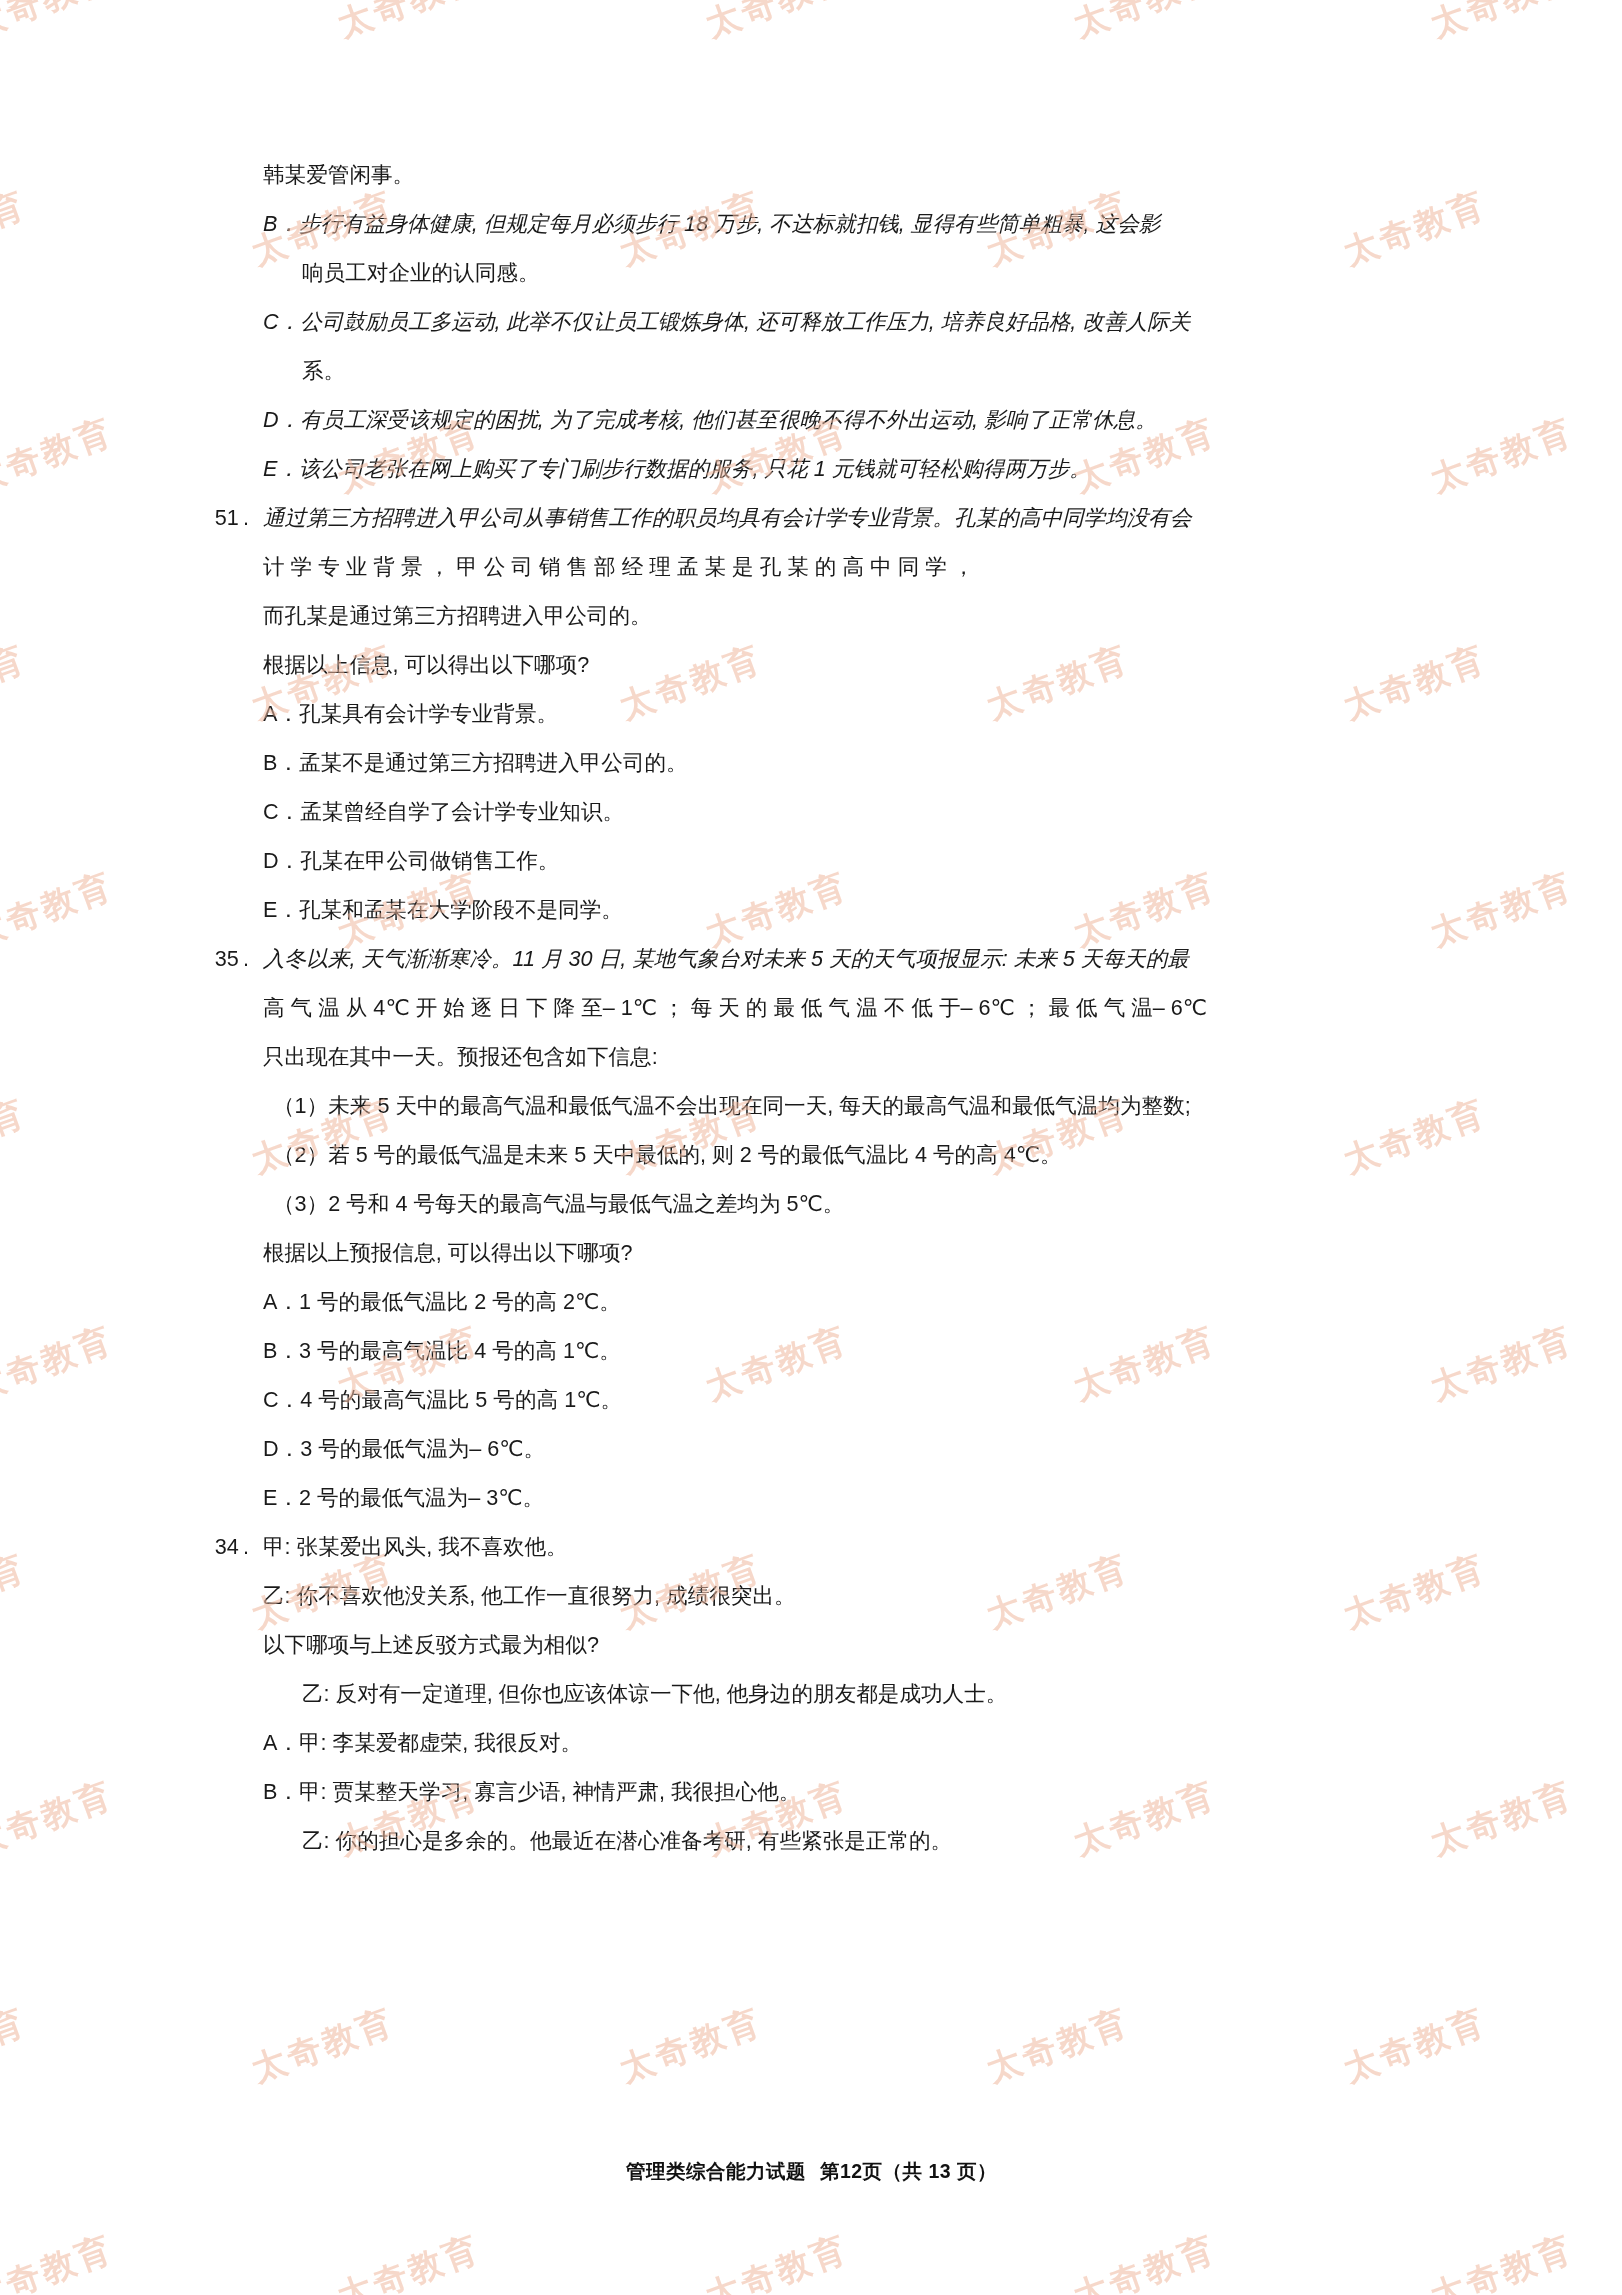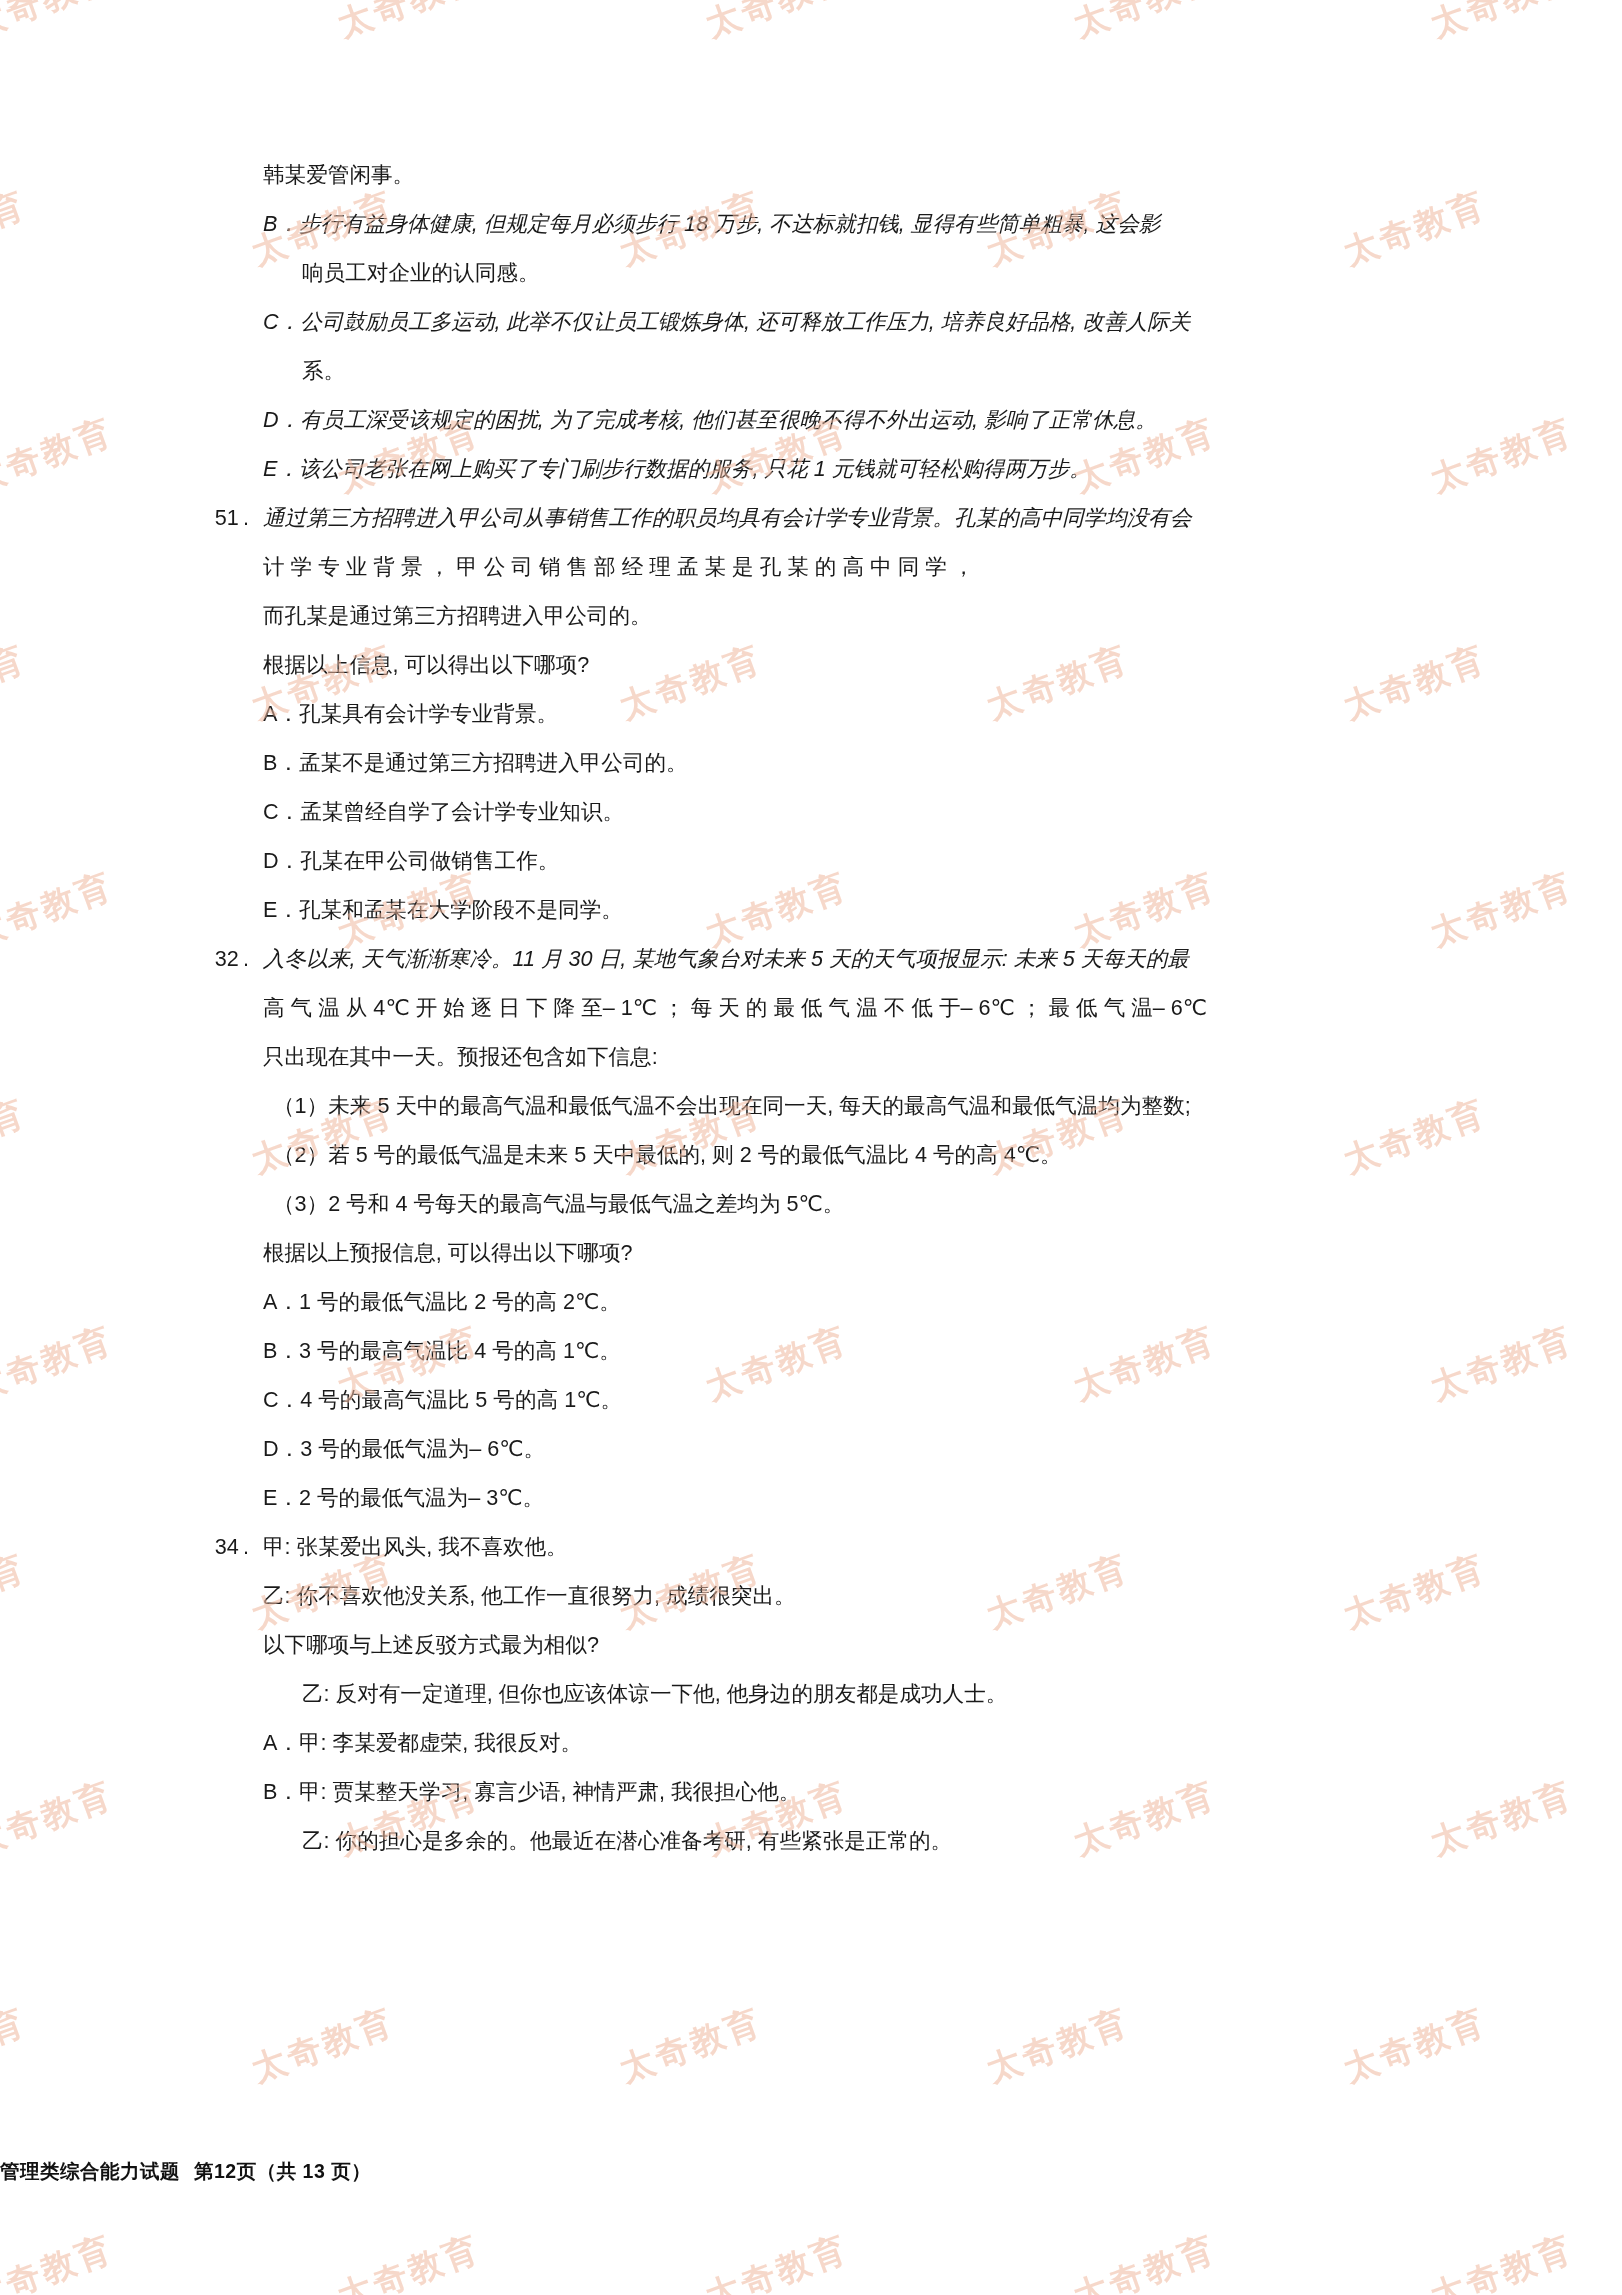--- a/index.html
+++ b/index.html
@@ -89,20 +89,21 @@
   }
 
   .block { margin-bottom: 5.4px; }
 
   
   .footer {
     position: absolute;
     left: 0;
     right: 0;
     top: 2158px;
+    text-align: center;
     font-size: 19.5px;
     font-weight: 700;
     color: #111;
     letter-spacing: 0.5px;
   }
   .footer .sep { display: inline-block; width: 14px; }
 </style>
 </head>
 <body>
 
@@ -129,21 +130,21 @@
       <p class="line lvl-cont">根据以上信息, 可以得出以下哪项?</p>
       <p class="line lvl-opt">A．孔某具有会计学专业背景。</p>
       <p class="line lvl-opt">B．孟某不是通过第三方招聘进入甲公司的。</p>
       <p class="line lvl-opt">C．孟某曾经自学了会计学专业知识。</p>
       <p class="line lvl-opt">D．孔某在甲公司做销售工作。</p>
       <p class="line lvl-opt">E．孔某和孟某在大学阶段不是同学。</p>
     </div>
 
     <div class="block qitem" style="padding-left:0;">
       <div style="position:relative;">
-        <span class="qnum"><span>32</span><span class="dot">.</span></span>
+        <span class="qnum"><span>35</span><span class="dot">.</span></span>
         <p class="line lvl-cont justify">入冬以来, 天气渐渐寒冷。11 月 30 日, 某地气象台对未来 5 天的天气项报显示: 未来 5 天每天的最</p>
       </div>
       <p class="line lvl-cont spread">高 气 温 从 4℃ 开 始 逐 日 下 降 至– 1℃ ； 每 天 的 最 低 气 温 不 低 于– 6℃ ； 最 低 气 温– 6℃</p>
       <p class="line lvl-cont">只出现在其中一天。预报还包含如下信息:</p>
       <p class="line lvl-sub">（1）未来 5 天中的最高气温和最低气温不会出现在同一天, 每天的最高气温和最低气温均为整数;</p>
       <p class="line lvl-sub">（2）若 5 号的最低气温是未来 5 天中最低的, 则 2 号的最低气温比 4 号的高 4℃。</p>
       <p class="line lvl-sub">（3）2 号和 4 号每天的最高气温与最低气温之差均为 5℃。</p>
       <p class="line lvl-cont">根据以上预报信息, 可以得出以下哪项?</p>
       <p class="line lvl-opt">A．1 号的最低气温比 2 号的高 2℃。</p>
       <p class="line lvl-opt">B．3 号的最高气温比 4 号的高 1℃。</p>

